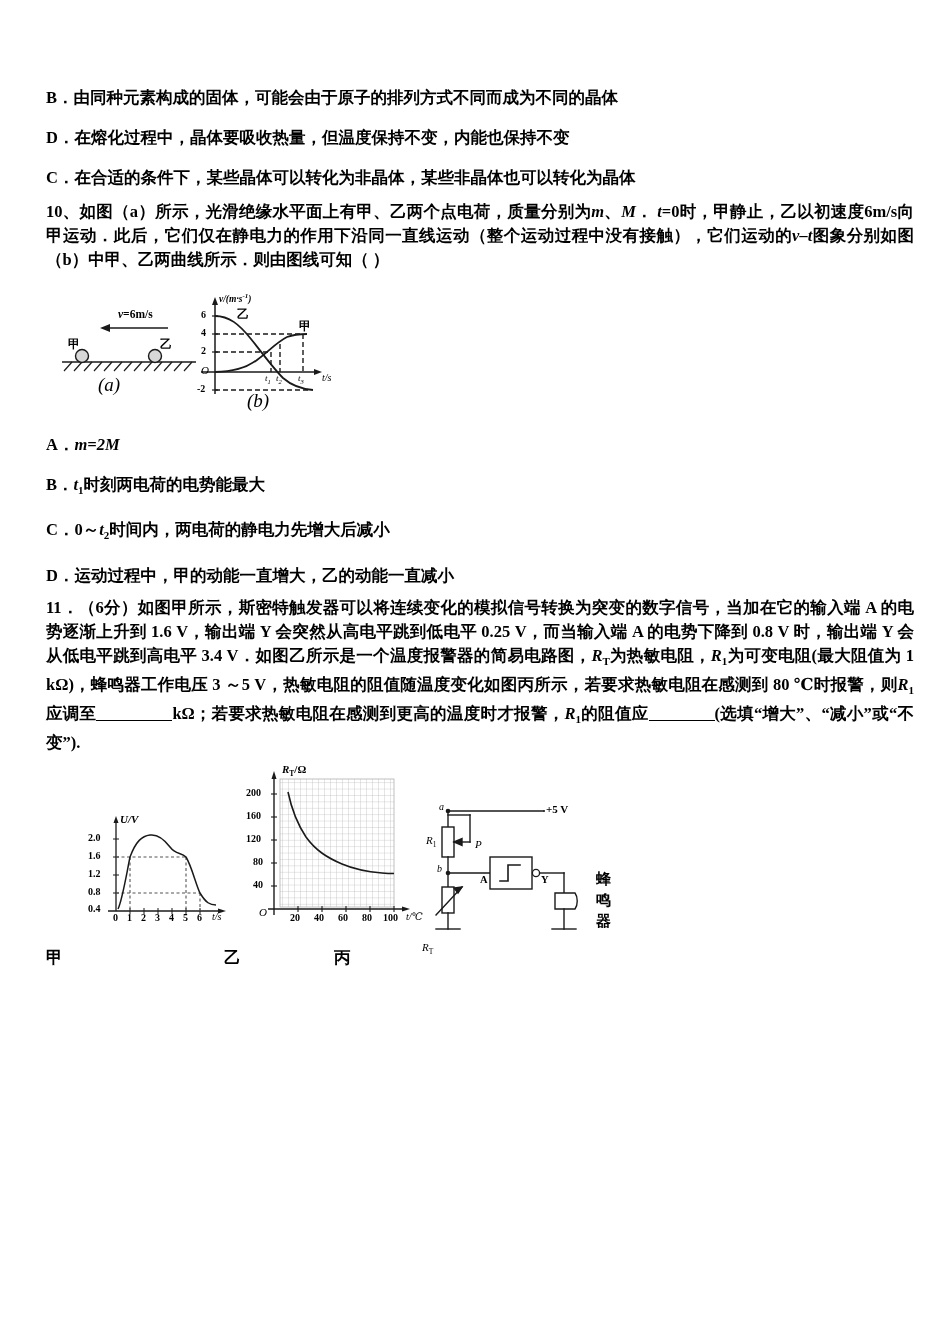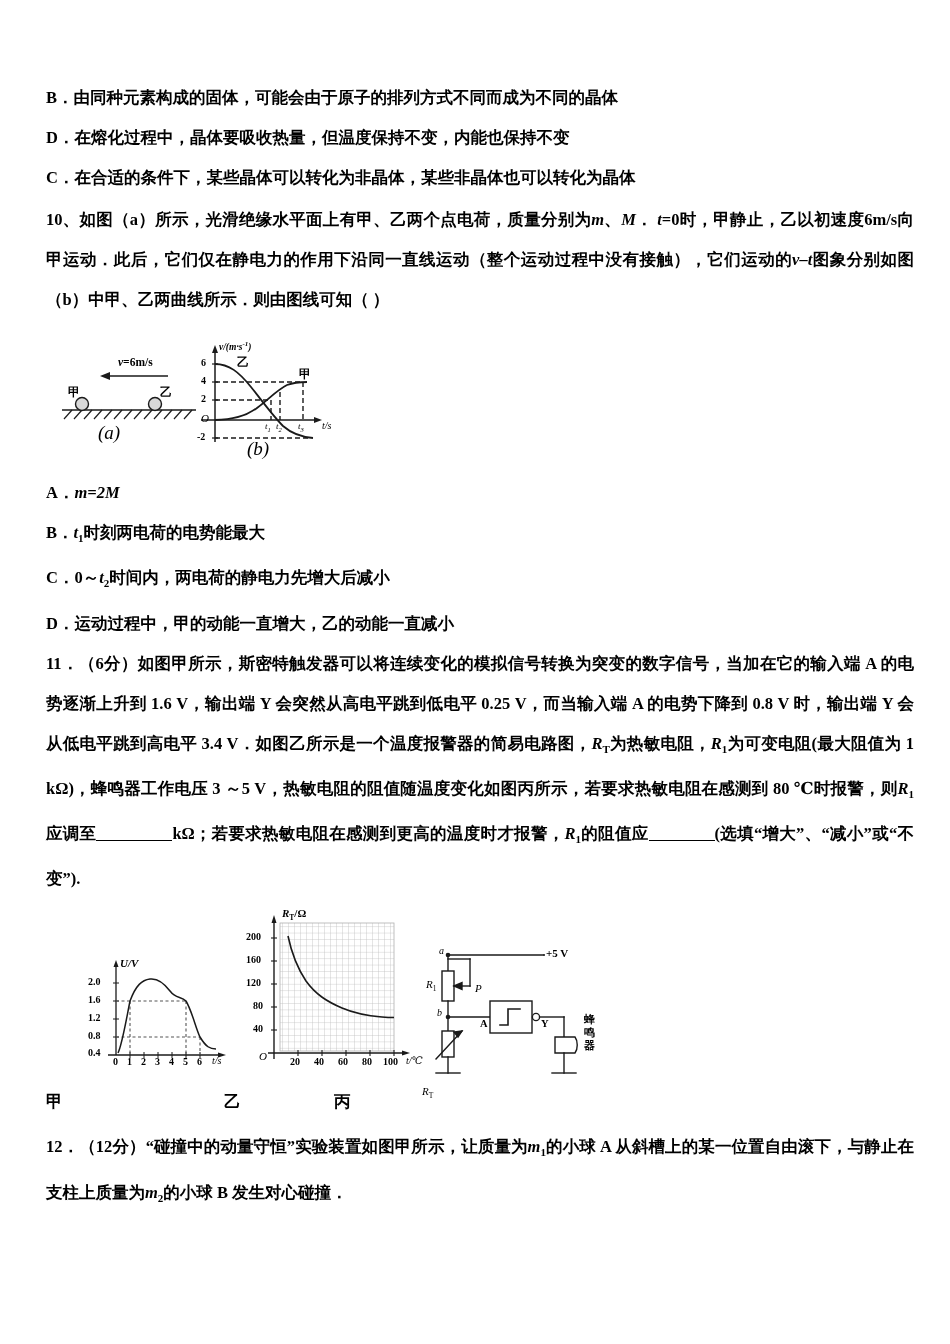--- a/index.html
+++ b/index.html
@@ -34,21 +34,21 @@
     font-size: 16.5px;
     line-height: 40px;
     font-weight: bold;
   }
   .opt .lbl {
     display: inline-block;
     min-width: 26px;
   }
   .para {
     font-size: 16.5px;
-    line-height: 40px;
+    line-height: 24px;
     font-weight: bold;
     text-align: justify;
     text-justify: inter-ideograph;
   }
   i, .ital { font-style: italic; }
   .sub-up { font-size: 11px; vertical-align: sub;}
   .blank {
     display: inline-block;
     border-bottom: 1.5px solid #000;
     width: 76px;
@@ -379,28 +379,25 @@
       <div style="position:absolute;left:19px;top:70px;font-size:10px;font-style:italic;">b</div>
       <div style="position:absolute;left:8px;top:41px;font-size:11px;">
         <i>R</i><sub style="font-size:7.5px;">1</sub>
       </div>
       <div style="position:absolute;left:57px;top:45px;font-size:11px;font-style:italic;">P</div>
       <div style="position:absolute;left:4px;top:100px;font-size:11px;margin-top:48px;">
         <i>R</i><sub style="font-size:7.5px;">T</sub>
       </div>
       <div style="position:absolute;left:62px;top:81px;font-size:10.5px;font-weight:bold;">A</div>
       <div style="position:absolute;left:123px;top:81px;font-size:10.5px;font-weight:bold;">Y</div>
-      <div style="position:absolute;left:166px;top:76px;width:13px;font-size:11px;font-weight:bold;line-height:13px;">蜂鸣器</div>
+      <div style="position:absolute;left:178px;top:76px;width:13px;font-size:15px;font-weight:bold;line-height:21px;">蜂鸣器</div>
     </div>
   </div>
 
   <div class="fig-labels">
     <span class="lab-jia">甲</span>
     <span class="lab-yi">乙</span>
     <span class="lab-bing">丙</span>
   </div>
 
-  <div class="para" style="margin-top:6px;">
-    <span>12．</span><span>（12分）</span><span>“碰撞中的动量守恒”实验装置如图甲所示，让质量为</span><i>m</i><sub class="sub-up">1</sub><span>的小球 A 从斜槽上的某一位置自由滚下，与静止在支柱上质量为</span><i>m</i><sub class="sub-up">2</sub><span>的小球 B 发生对心碰撞．</span>
-  </div>
 
 </div>
 </div>
 
 </body></html>

